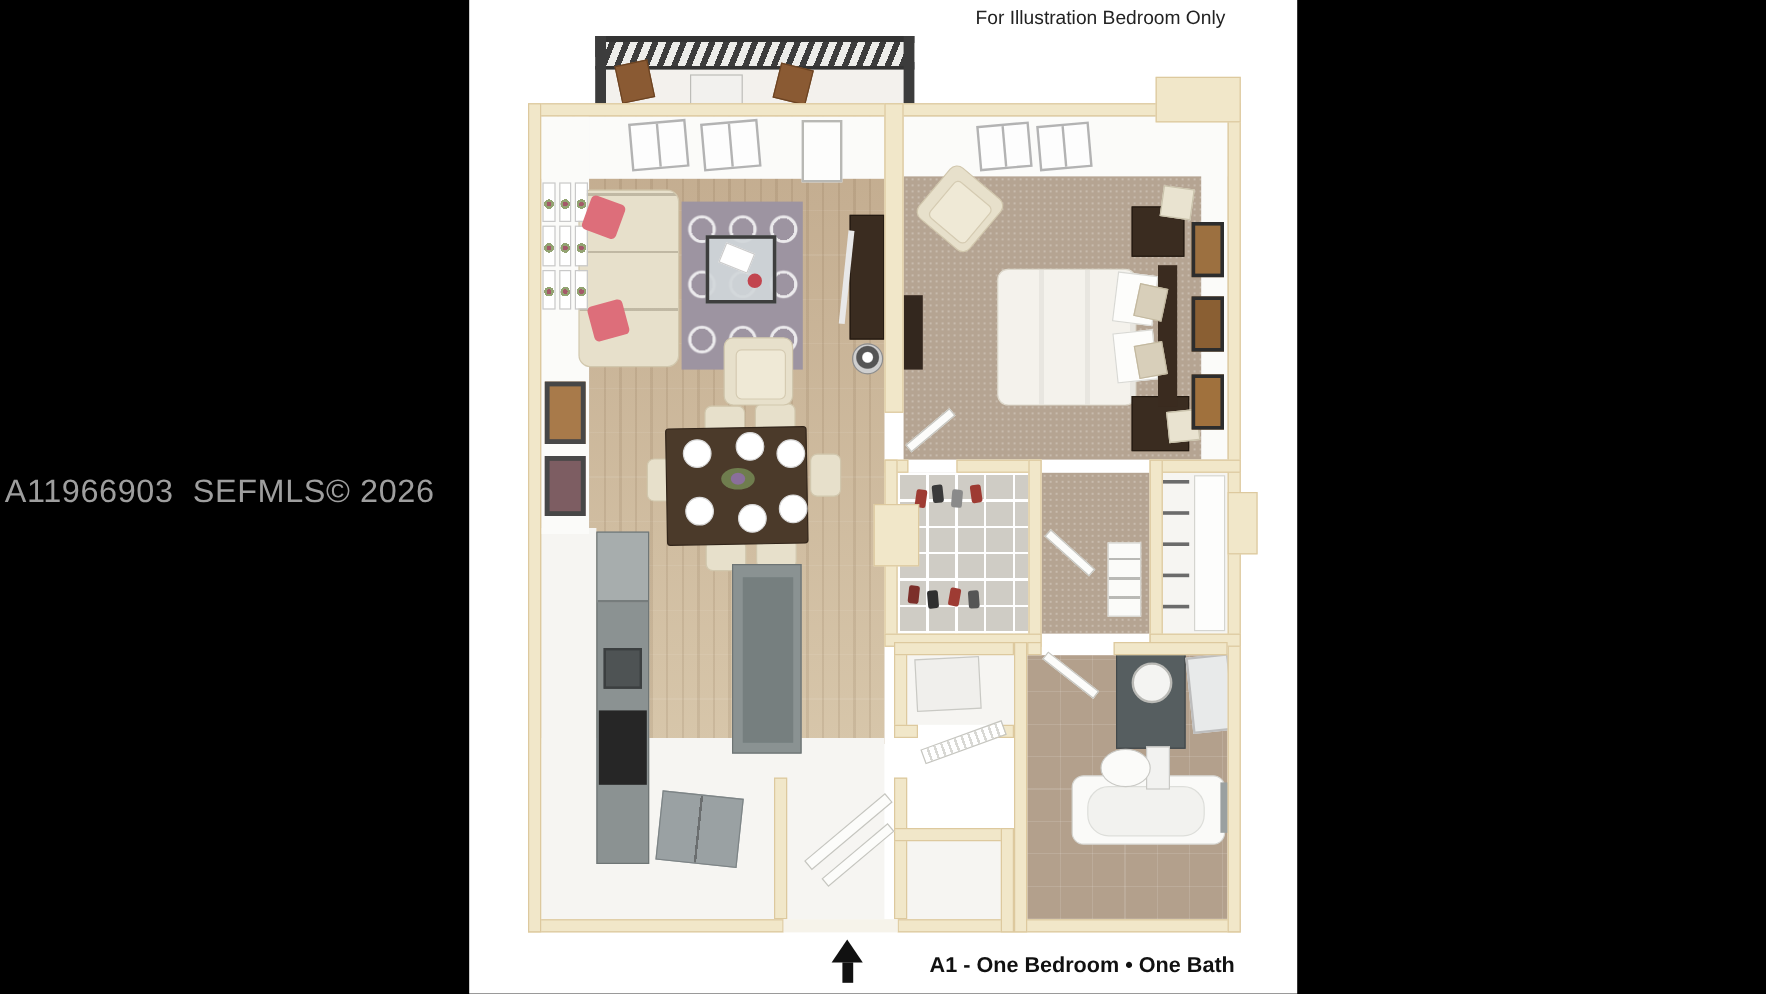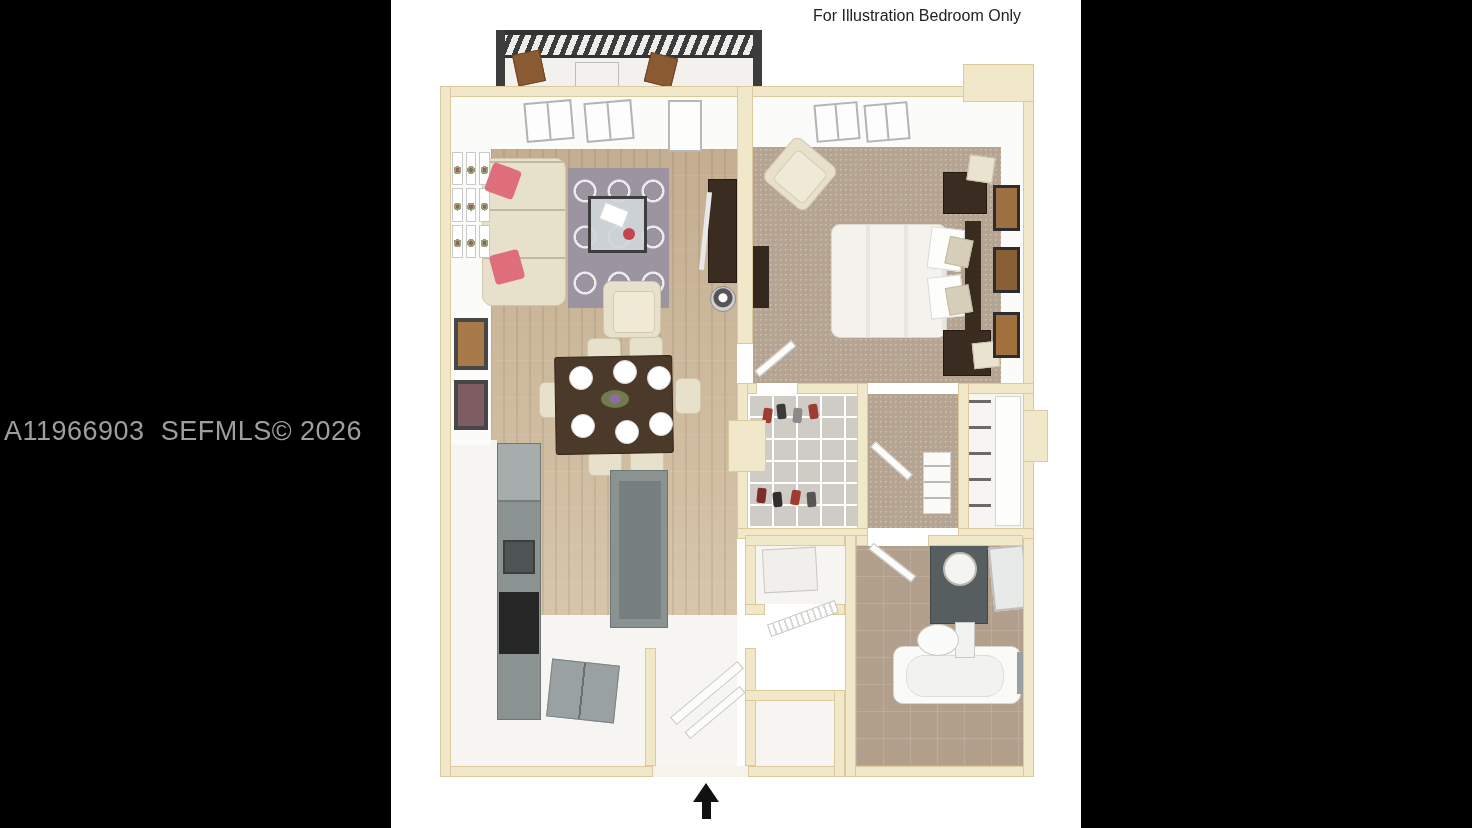--- a/index.html
+++ b/index.html
@@ -2,21 +2,21 @@
 <html><head>
 <meta charset="utf-8">
 <style>
   html,body{margin:0;padding:0;}
   body{width:1472px;height:828px;background:#000;overflow:hidden;
        font-family:"Liberation Sans", sans-serif;position:relative;}
   .abs{position:absolute;}
   
   #photo{position:absolute;left:391px;top:0;width:690px;height:828px;background:#ffffff;}
   
-  #watermark{position:absolute;left:4px;top:416px;color:#9e9e9e;font-size:27px;letter-spacing:.5px;z-index:60;white-space:pre;}
+  #watermark{position:absolute;left:4px;top:394px;color:#9e9e9e;font-size:27px;letter-spacing:.5px;z-index:60;white-space:pre;}
   #disclaimer{position:absolute;left:422px;top:7px;color:#222;font-size:16px;z-index:60;}
   #caption{position:absolute;right:52px;top:794px;color:#111;font-size:18px;font-weight:bold;z-index:60;}
   
   #north{position:absolute;left:302px;top:783px;width:26px;height:36px;z-index:60;}
   #north .head{width:0;height:0;border-left:13px solid transparent;border-right:13px solid transparent;border-bottom:19px solid #111;}
   #north .stem{width:9px;height:17px;background:#111;margin:0 auto;}
   
   .wall{position:absolute;background:#f1e7c9;border:1px solid #ddc99e;box-sizing:border-box;z-index:30;}
   .floor{position:absolute;z-index:5;}
   .band{position:absolute;background:#fbfbf9;z-index:8;}
@@ -223,14 +223,15 @@
   <div class="wall" style="left:434px;top:604px;width:20px;height:11px;"></div>
   <div class="wall" style="left:254px;top:648px;width:11px;height:118px;"></div>
   <div class="wall" style="left:354px;top:648px;width:11px;height:118px;"></div>
   <div class="wall" style="left:354px;top:690px;width:100px;height:11px;"></div>
   <div class="wall" style="left:443px;top:690px;width:11px;height:87px;"></div>
 
   <div id="north">
     <div class="head"></div>
     <div class="stem"></div>
   </div>
+  <div id="caption">A1 - One Bedroom • One Bath</div>
 
 </div>
 
 </body></html>

